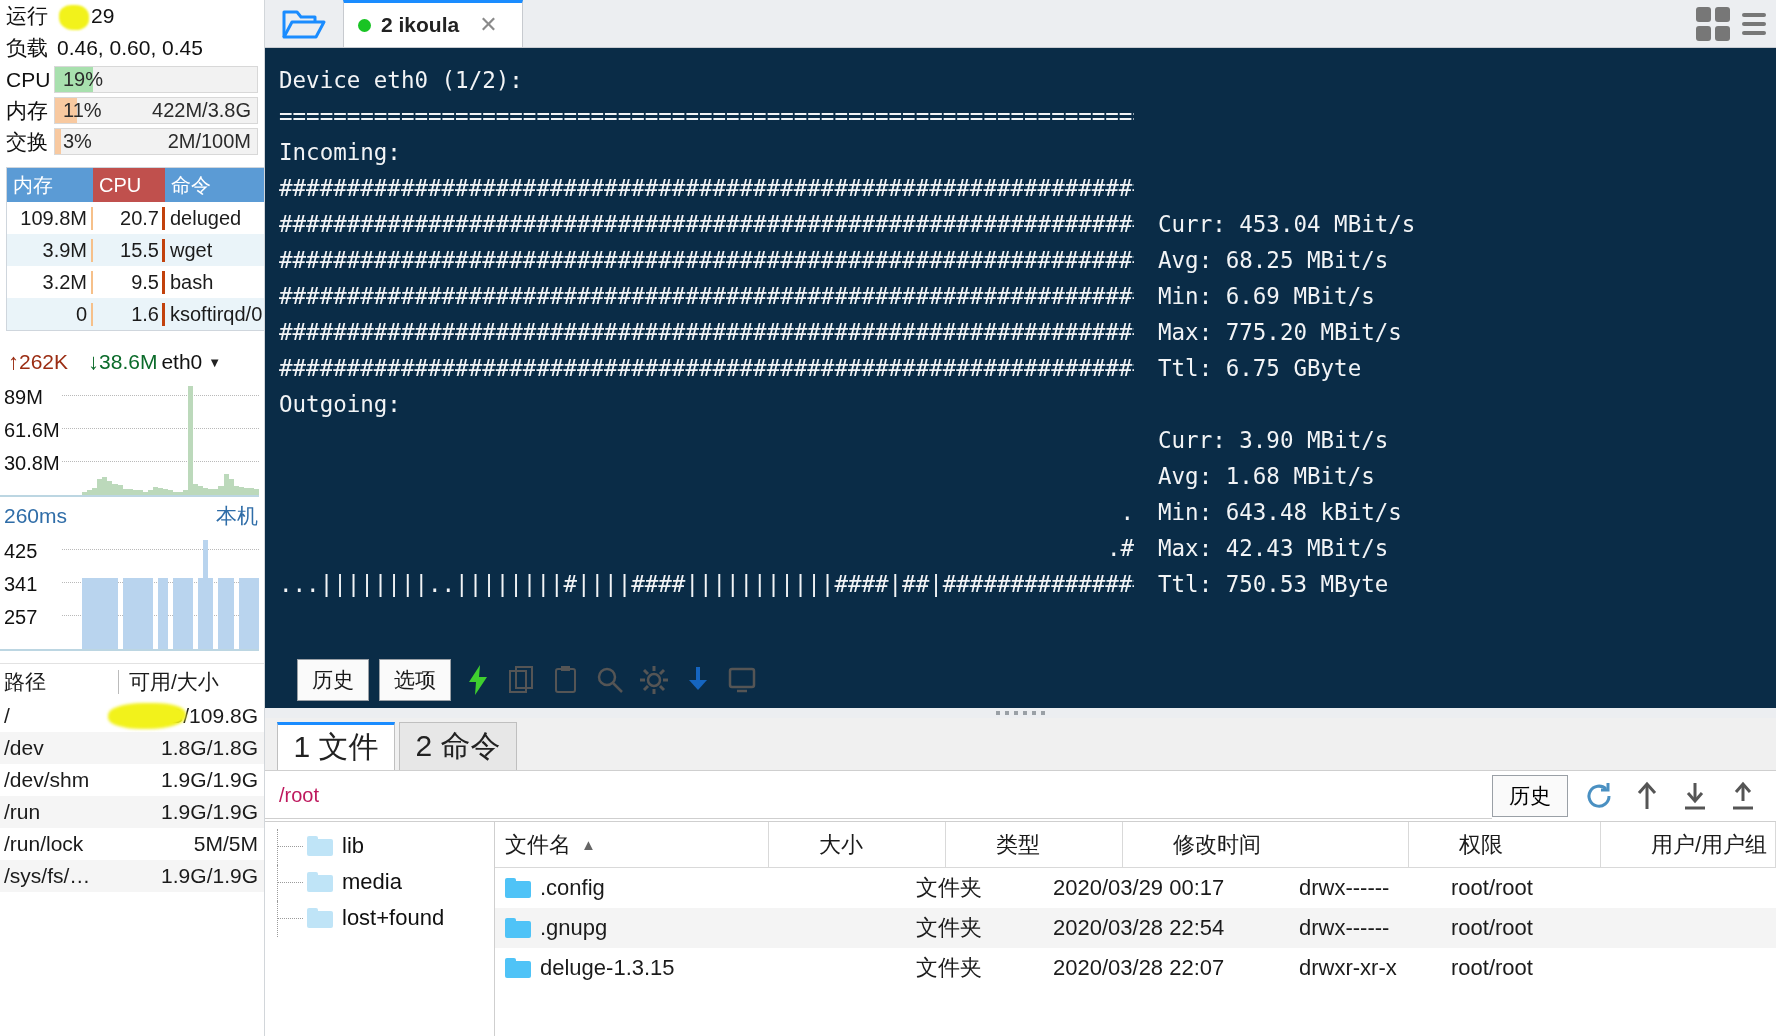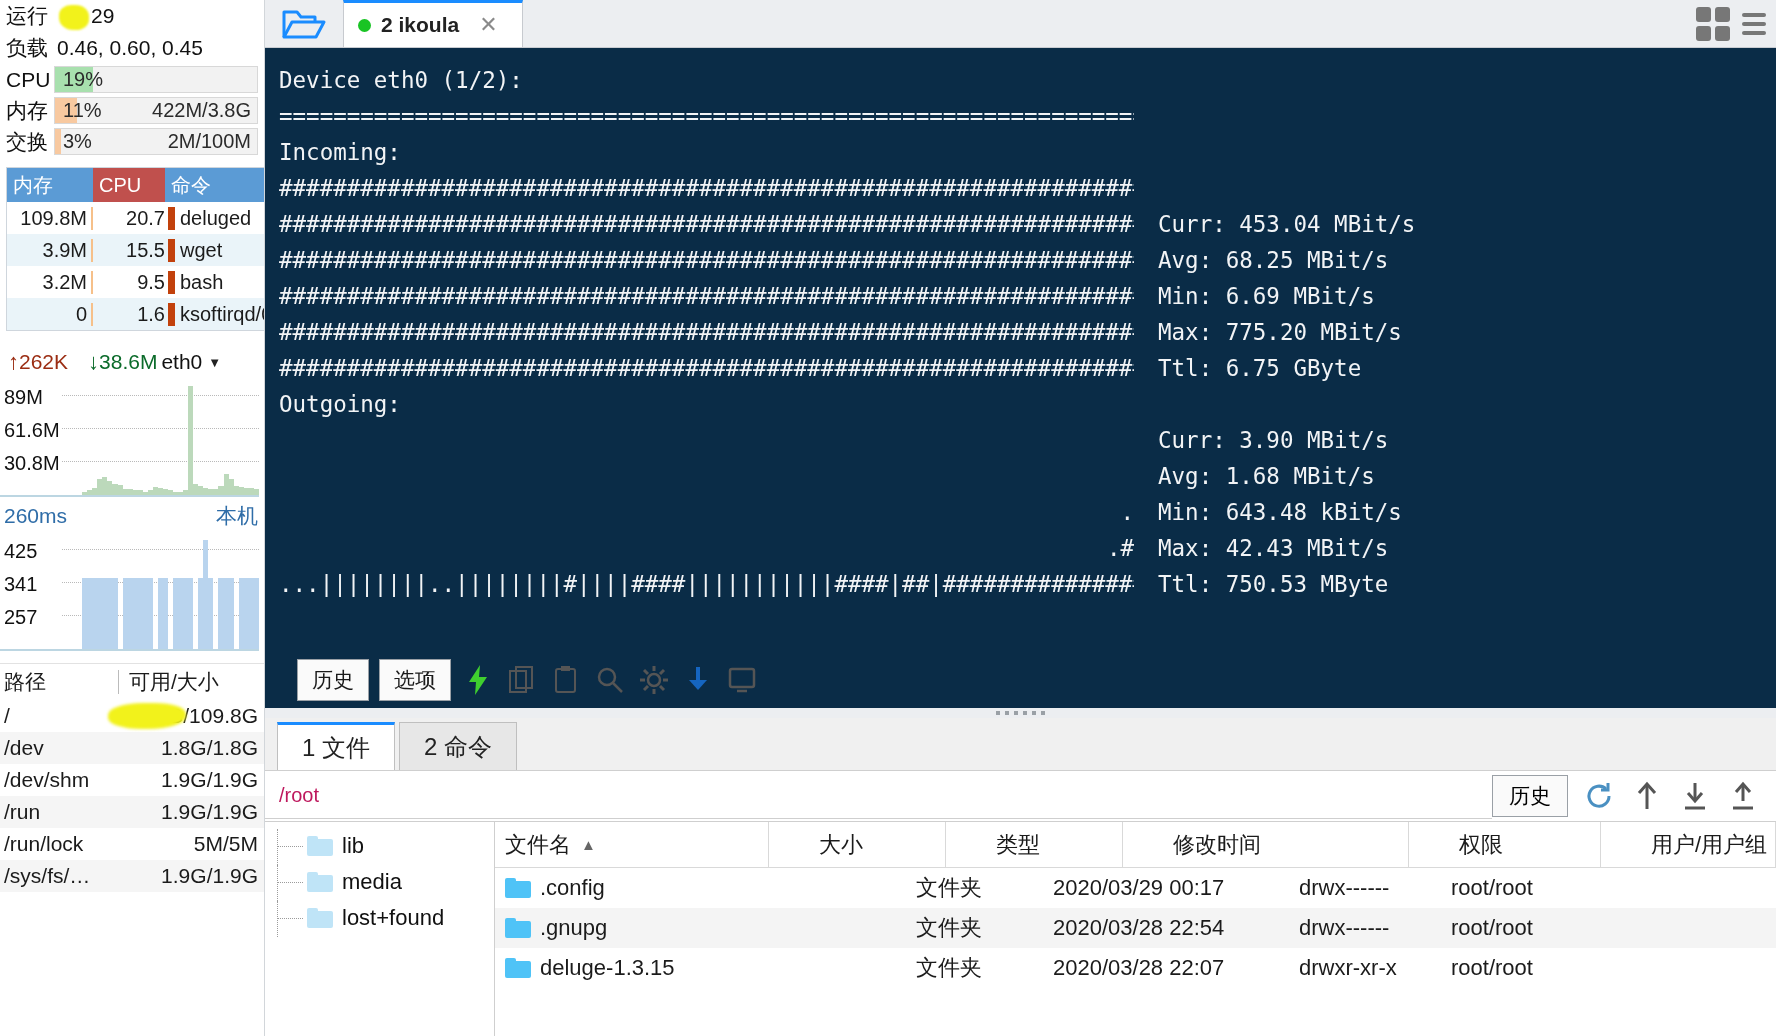--- a/index.html
+++ b/index.html
@@ -57,21 +57,21 @@
   .proc-head div {
     color: #fff; font-size: 20px; display: flex; align-items: center; padding-left: 6px;
   }
   .ph-mem { background: #5b9bd5; width: 86px; }
   .ph-cpu { background: #c0504d; width: 72px; }
   .ph-cmd { background: #5b9bd5; flex: 1; }
   .proc-row { display: flex; height: 32px; align-items: center; font-size: 20px; }
   .proc-row:nth-child(odd) { background: #ffffff; }
   .proc-row:nth-child(even) { background: #eaf4f9; }
   .pr-mem { width: 86px; text-align: right; padding-right: 4px; border-right: 2px solid #f6c08a; }
-  .pr-cpu { width: 82px; text-align: right; padding-right: 3px; border-right: 7px solid #c2410c; }
+  .pr-cpu { width: 72px; text-align: right; padding-right: 3px; border-right: 3px solid #c2410c; }
   .pr-cmd { flex: 1; padding-left: 5px; overflow: hidden; white-space: nowrap; }
 
   
   .net-head { display: flex; align-items: center; height: 38px; margin-top: 12px; font-size: 21px; padding-left: 2px; }
   .arrow-up { color: #9b2d13; font-weight: bold; font-size: 22px; }
   .up-val { color: #9b2d13; margin-right: 20px; }
   .arrow-dn { color: #0b6b2a; font-weight: bold; font-size: 22px; }
   .dn-val { color: #0b6b2a; }
   .iface { color: #111; margin-left: 4px; }
   .caret { margin-left: 6px; font-size: 13px; color: #222; }
@@ -156,21 +156,21 @@
 
   
   .splitter { height: 10px; background: #eceef1; display: flex; align-items: center; justify-content: center; gap: 5px; }
   .splitter i { width: 4px; height: 4px; background: #9aa0a6; display: block; }
 
   
   .filepanel { flex: 1; background: #f0f0f0; display: flex; flex-direction: column; min-height: 0; }
   .ftabs { height: 52px; display: flex; align-items: flex-end; padding-left: 12px; background: #f0f0f0; }
   .ftab {
     min-width: 118px; height: 48px; display: flex; align-items: center; justify-content: center;
-    font-size: 24px; color: #222; background: #e7e7e7; border: 1px solid #bfbfbf; border-bottom: none;
+    font-size: 30px; color: #222; background: #e7e7e7; border: 1px solid #bfbfbf; border-bottom: none;
     margin-right: 4px; cursor: pointer;
   }
   .ftab.active { background: #fff; border-top: 3px solid #1a8cff; }
 
   .pathbar { height: 52px; background: #fff; display: flex; align-items: center; border-top: 1px solid #cfcfcf; border-bottom: 1px solid #cfcfcf; }
   .path-input {
     flex: 1; border: none; outline: none; font-size: 20px; color: #be185d;
     padding-left: 14px; background: transparent; border-bottom: 1px solid #cfcfcf; height: 46px;
   }
   .path-btn {

